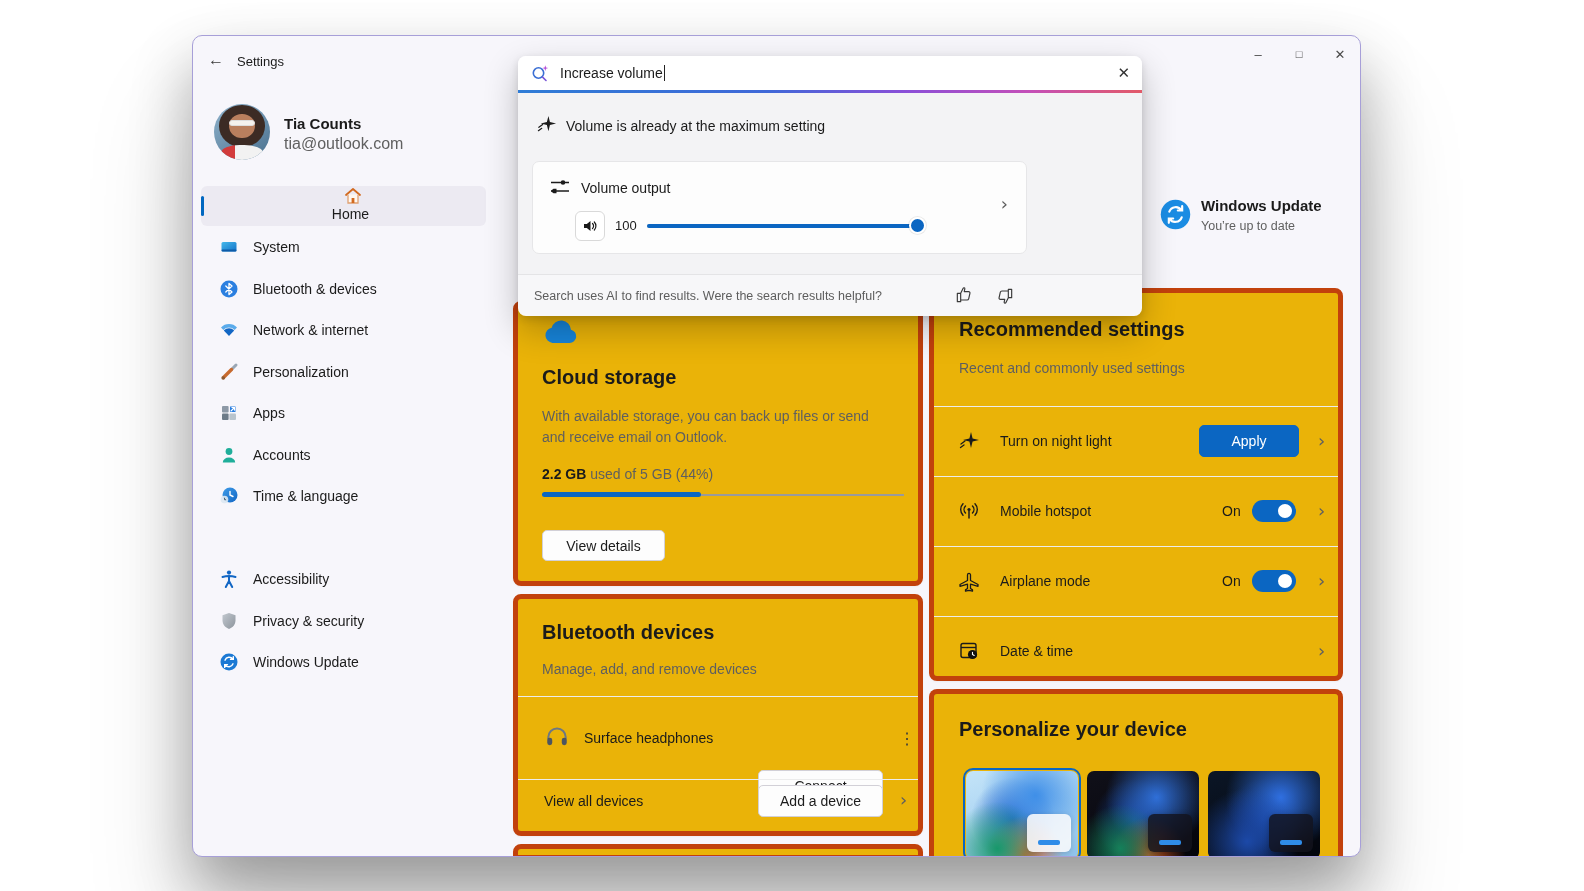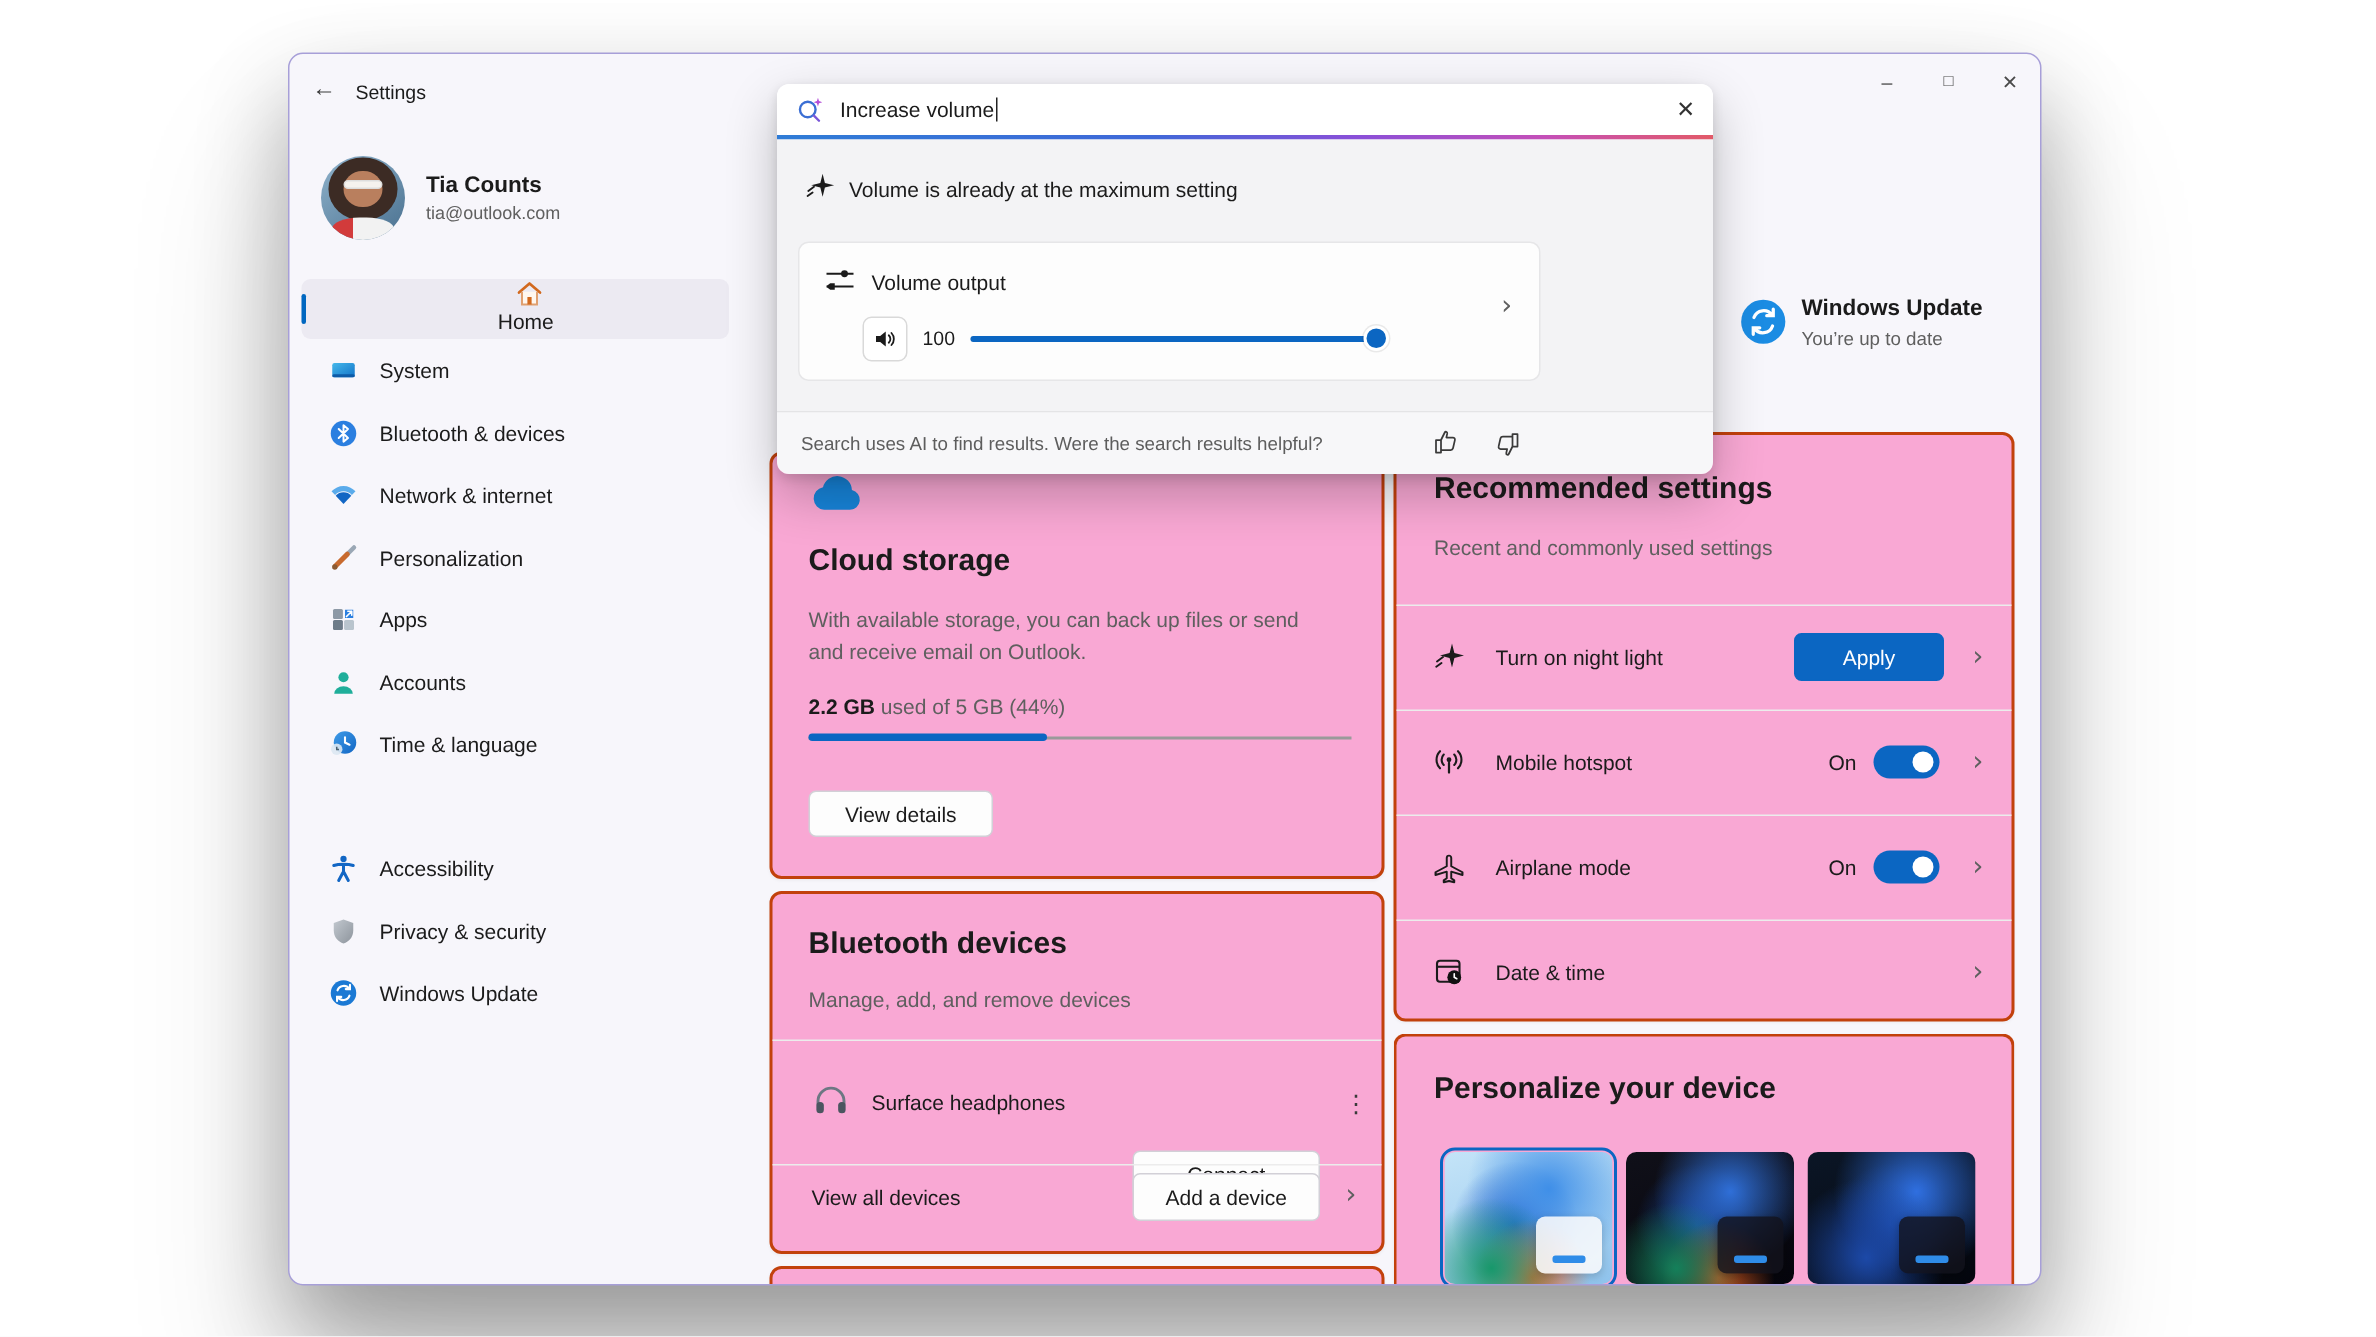--- a/index.html
+++ b/index.html
@@ -14,28 +14,28 @@
   .titlebar-title{font-size:13px;color:#1b1b1b;}
   .winctl{width:30px;height:24px;display:flex;align-items:center;justify-content:center;color:#4a4a4a;font-size:13px;cursor:default;}
   
   .avatar{width:56px;height:56px;border-radius:50%;overflow:hidden;position:absolute;background:linear-gradient(140deg,#8fb2cb,#49708f);}
   .avatar>div{position:absolute;}
   .av-hair{width:82%;height:74%;left:9%;top:2%;border-radius:50%;background:#3c2b24;}
   .av-face{width:46%;height:44%;left:27%;top:17%;border-radius:50%;background:#b97f5e;}
   .av-glasses{width:46%;height:11%;left:27%;top:29%;background:#f5f2ee;border-radius:3px;border:1px solid #ddd;}
   .av-shirt{width:74%;height:32%;left:13%;top:73%;border-radius:45% 45% 0 0;background:linear-gradient(90deg,#d23b3b 34%,#f2f2f2 34%);}
   .u-name{font-size:15px;font-weight:700;}
-  .u-mail{font-size:12px;color:#606060;}
+  .u-mail{font-size:16px;color:#606060;}
   .nav-item{position:absolute;left:8px;width:285px;height:40px;border-radius:6px;display:flex;align-items:center;cursor:pointer;}
   .nav-item.sel{background:#eceaf2;}
   .nav-pill{position:absolute;left:0;top:10px;width:3px;height:20px;border-radius:2px;background:#0067c0;}
   .nav-ico{width:20px;height:20px;margin-left:18px;flex:0 0 20px;display:flex;align-items:center;justify-content:center;}
   .nav-lab{margin-left:14px;font-size:14px;}
   
-  .card{position:absolute;background:#f9a8d4;border:2px solid #c2410c;border-radius:8px;box-shadow:0 1px 2px rgba(0,0,0,.04);}
+  .card{position:absolute;background:#eab308;border:5px solid #c2410c;border-radius:8px;box-shadow:0 1px 2px rgba(0,0,0,.04);}
   .h1{font-size:20px;font-weight:700;}
   .sub{font-size:14px;color:#5f5f5f;}
   .divider{position:absolute;left:0;right:0;height:1px;background:#ececec;}
   .btn{display:flex;align-items:center;justify-content:center;font-size:14px;border-radius:5px;cursor:pointer;
        background:#fdfdfd;border:1px solid #d2d0d7;color:#1b1b1b;}
   .btn-accent{background:#0b66c2;border:1px solid #0b66c2;color:#fff;}
   .chev{font-size:18px;color:#5f5f5f;line-height:1;font-family:"DejaVu Sans",sans-serif;}
   .toggle{width:44px;height:22px;border-radius:11px;background:#0b66c2;position:absolute;cursor:pointer;}
   .toggle .knob{position:absolute;right:4px;top:4px;width:14px;height:14px;border-radius:50%;background:#fff;}
   .on-lab{font-size:14px;}

